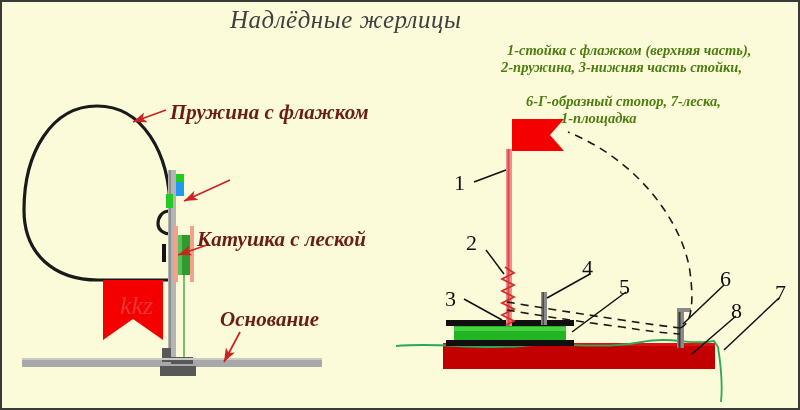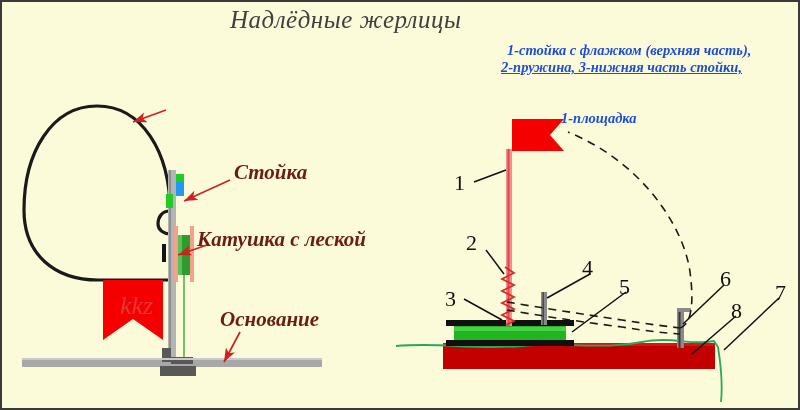--- a/index.html
+++ b/index.html
@@ -22,37 +22,37 @@
     letter-spacing:.5px;
     left:228px;top:4px;
   }
   .lbl{
     color:#6b1d14;
     font-weight:bold;
     font-style:italic;
     font-size:21px;
   }
   .legend{
-    color:#1d4ed8;
+    color:#4d7c0f;
     font-weight:bold;
     font-style:italic;
     font-size:14.5px;
     line-height:17px;
   }
   .num{
     color:#101010;
     font-size:22px;
     font-family:"Liberation Serif", serif;
   }
   .lbl-spring{left:168px;top:98px;}
   .lbl-post{left:232px;top:158px;}
   .lbl-reel{left:195px;top:225px;}
   .lbl-base{left:218px;top:305px;}
   .lg1{left:505px;top:40px;}
-  .lg2{left:499px;top:57px;text-decoration:underline;}
+  .lg2{left:499px;top:57px;}
   .lg3{left:499px;top:74px;}
   .lg4{left:524px;top:91px;}
   .lg5{left:559px;top:108px;}
   .n1{left:452px;top:168px;}
   .n2{left:464px;top:228px;}
   .n3{left:443px;top:284px;}
   .n4{left:580px;top:253px;}
   .n5{left:617px;top:272px;}
   .n6{left:718px;top:264px;}
   .n7{left:773px;top:278px;}
@@ -164,26 +164,27 @@
       <line x1="588" y1="272" x2="545" y2="296"></line>
       <line x1="624" y1="290" x2="570" y2="330"></line>
       <line x1="722" y1="283" x2="681" y2="322"></line>
       <line x1="777" y1="296" x2="722" y2="348"></line>
       <line x1="734" y1="314" x2="690" y2="352"></line>
     </g>
   </svg>
 
   <div class="txt title">Надлёдные жерлицы</div>
 
-  <div class="txt lbl lbl-post">Стойка</div>
+  <div class="txt lbl lbl-spring">Пружина с флажком</div>
   <div class="txt lbl lbl-reel">Катушка с леской</div>
   <div class="txt lbl lbl-base">Основание</div>
 
   <div class="txt legend lg1">1-стойка с флажком (верхняя часть),</div>
   <div class="txt legend lg2">2-пружина, 3-нижняя часть стойки,</div>
+  <div class="txt legend lg4">6-Г-образный стопор, 7-леска,</div>
   <div class="txt legend lg5">1-площадка</div>
 
   <div class="txt num n1">1</div>
   <div class="txt num n2">2</div>
   <div class="txt num n3">3</div>
   <div class="txt num n4">4</div>
   <div class="txt num n5">5</div>
   <div class="txt num n6">6</div>
   <div class="txt num n7">7</div>
   <div class="txt num n8">8</div>

